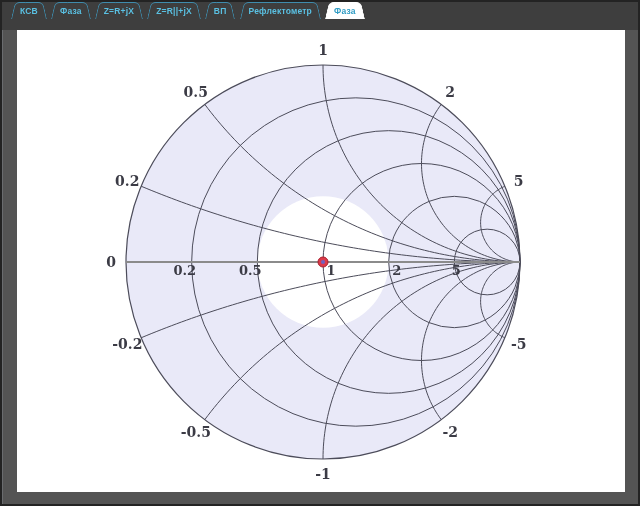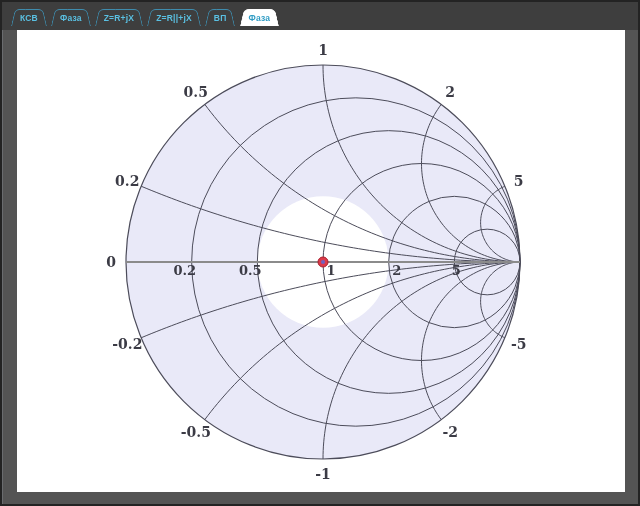--- a/index.html
+++ b/index.html
@@ -11,21 +11,21 @@
     border:2px solid #232323;
     box-shadow: inset 1px 1px 0 #6a6c6f;
     overflow:hidden;
     font-family:"Liberation Sans", sans-serif;
   }
 
   
   .tabbar {
     position:absolute; left:0; top:0; width:636px; height:28px;
     background:#3e3e3e;
-    display:flex; align-items:flex-end;
+    display:flex; 
     padding:0 0 4px 7px;
   }
   .tab { position:relative; height:17px; margin:0 2px; cursor:pointer; }
   .tab-bg { position:absolute; inset:0; display:block; }
   .tab-bg::before, .tab-bg::after {
     content:""; position:absolute; top:0; bottom:0; background:#3e3e3e;
     border-top:1px solid #3f8cad;
   }
   .tab-bg::before {
     left:0; right:50%;
@@ -74,20 +74,24 @@
       <span class="tab-label">Z=R+jX</span>
     </div>
     <div class="tab">
       <span class="tab-bg"></span>
       <span class="tab-label">Z=R||+jX</span>
     </div>
     <div class="tab">
       <span class="tab-bg"></span>
       <span class="tab-label">ВП</span>
     </div>
+    <div class="tab">
+      <span class="tab-bg"></span>
+      <span class="tab-label">Рефлектометр</span>
+    </div>
     <div class="tab active">
       <span class="tab-bg"></span>
       <span class="tab-label">Фаза</span>
     </div>
   </div>
 
   <div class="content">
     <svg xmlns="http://www.w3.org/2000/svg" width="608" height="462" viewBox="0 0 608 462">
         <circle cx="306" cy="232" r="197" fill="#e9e9f8" stroke="#4c4c5a" stroke-width="1.2"></circle>
         <circle cx="306" cy="232" r="65.6601" fill="#ffffff"></circle>

